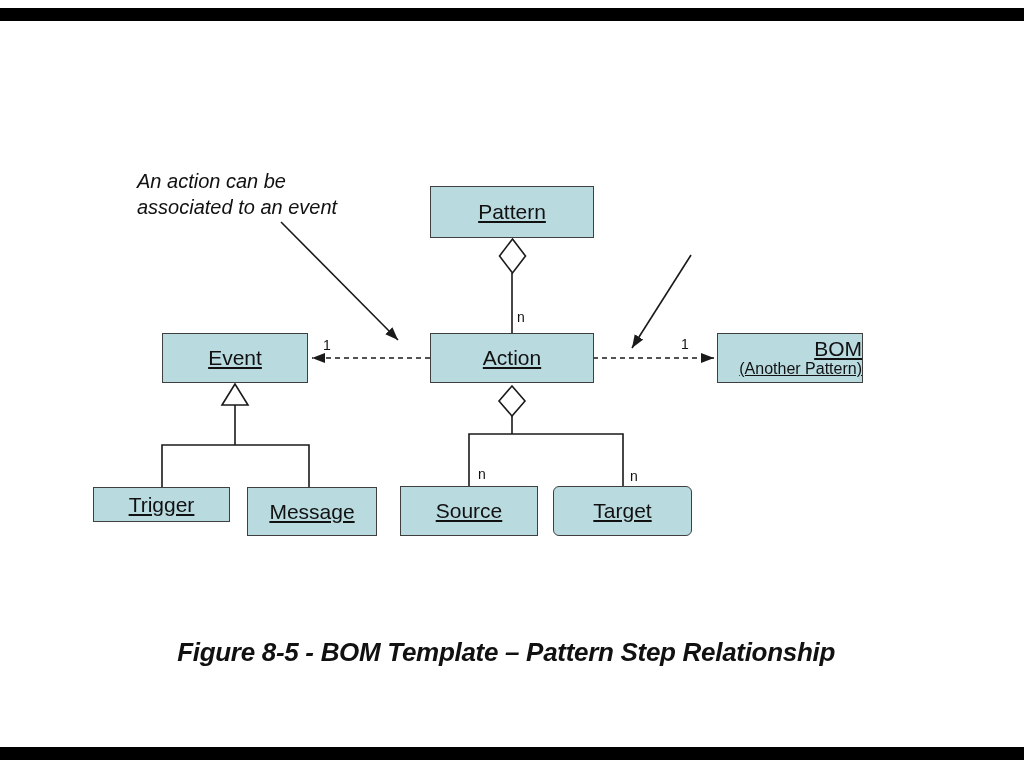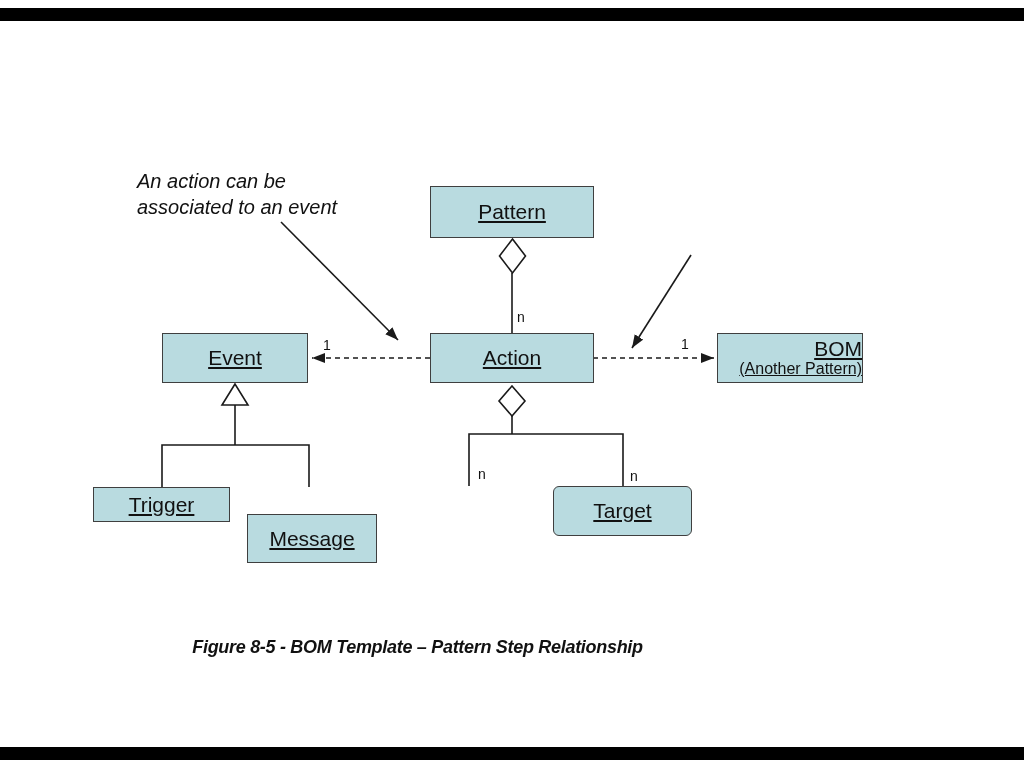--- a/index.html
+++ b/index.html
@@ -67,22 +67,22 @@
     font-size: 20px;
     line-height: 1.3;
     white-space: pre-line;
   }
 
   .caption {
     position: absolute;
     left: 0;
     top: 637px;
     width: 835px;
-    text-align: center;
-    font-size: 18px;
+    text-align: right;
+    font-size: 26px;
     font-weight: bold;
     font-style: italic;
     letter-spacing: -0.3px;
   }
 </style>
 </head>
 <body>
 
 <div class="slide">
 
@@ -135,24 +135,27 @@
 
   <div class="node" style="left:717px; top:333px; width:146px; height:50px;align-items:flex-end;">
     <span>BOM</span>
     <span class="sub">(Another Pattern)</span>
   </div>
 
   <div class="node" style="left:93px; top:487px; width:137px; height:35px;">
     <span>Trigger</span>
   </div>
 
-  <div class="node" style="left:247px; top:487px; width:130px; height:49px;margin-top:27px;">
+  <div class="node" style="left:247px; top:487px; width:130px; height:49px;">
     <span>Message</span>
   </div>
 
+  <div class="node" style="left:400px; top:486px; width:138px; height:50px;">
+    <span>Source</span>
+  </div>
 
   <div class="node" style="left:553px; top:486px; width:139px; height:50px;border-radius:6px;">
     <span>Target</span>
   </div>
 
   <span class="mult" style="left:517px; top:310px;">n</span>
   <span class="mult" style="left:323px; top:338px;">1</span>
   <span class="mult" style="left:681px; top:337px;">1</span>
   <span class="mult" style="left:478px; top:467px;">n</span>
   <span class="mult" style="left:630px; top:469px;">n</span>

